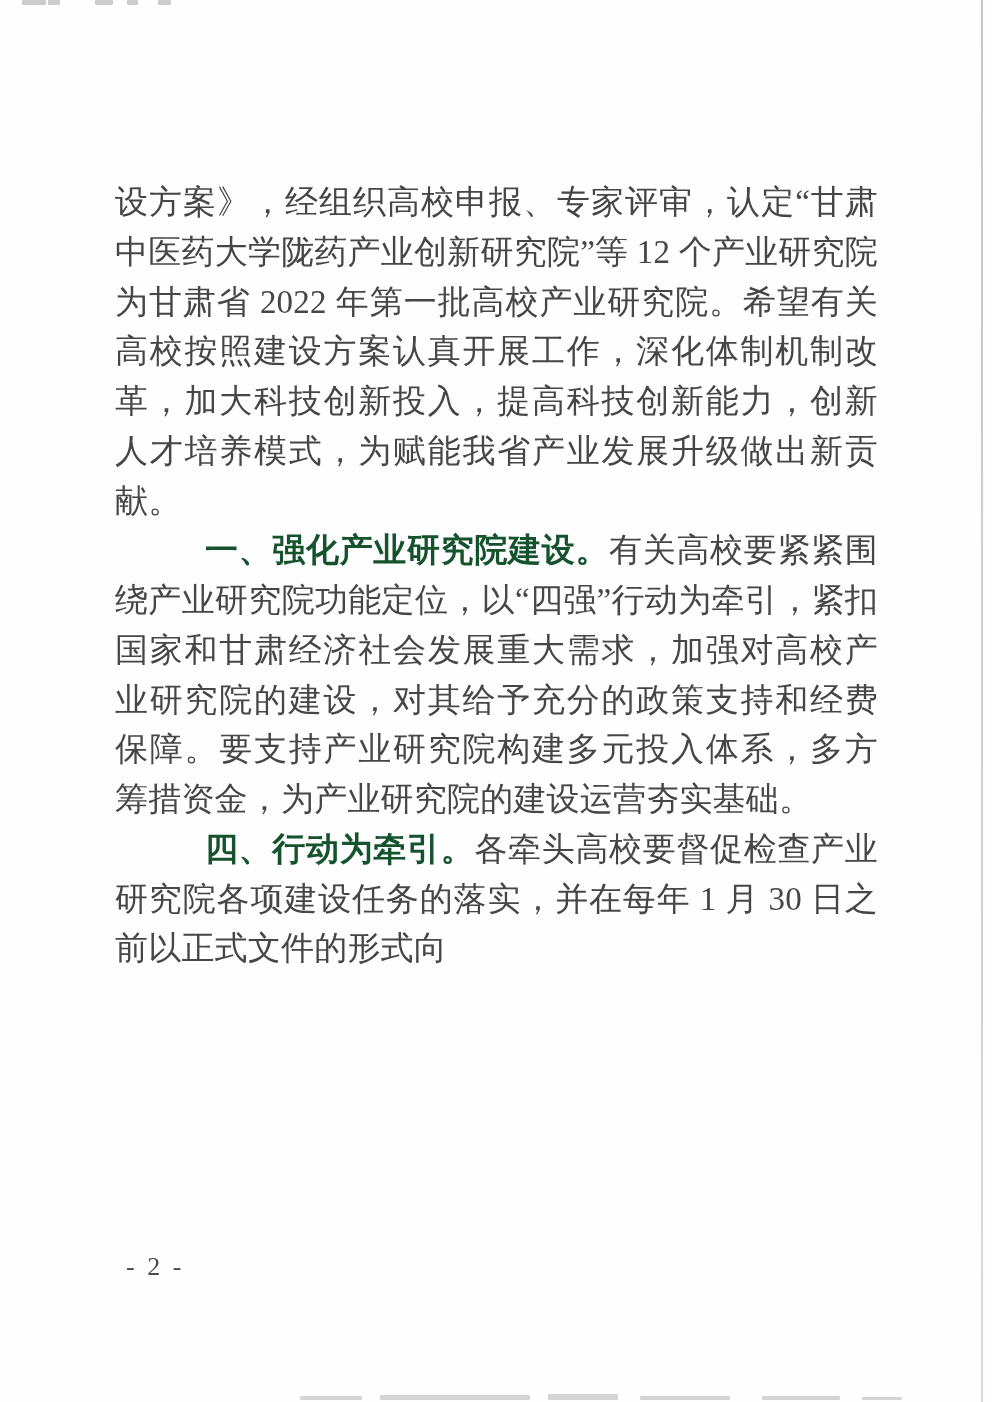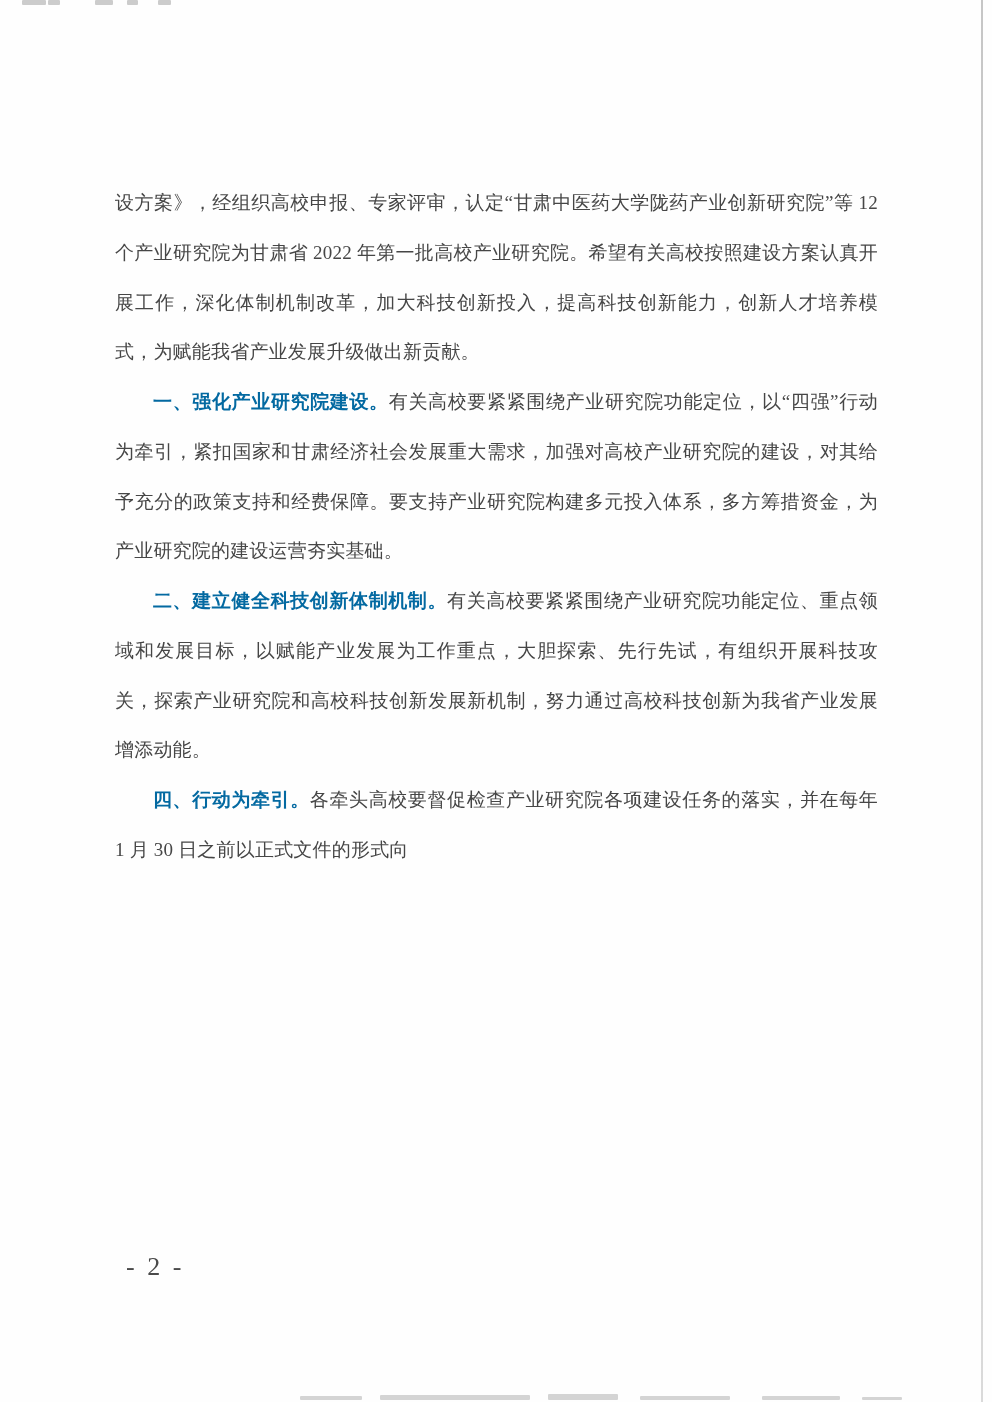--- a/index.html
+++ b/index.html
@@ -15,36 +15,37 @@
     background: #fefefe;
     overflow: hidden;
   }
   
   .doc-body {
     position: absolute;
     left: 115px;
     top: 178px;
     width: 763px;
     color: #464646;
-    font-size: 19px;
+    font-size: 33px;
     line-height: 49.75px;
     text-align: justify;
     letter-spacing: 0.2px;
   }
   .doc-body p {
     margin: 0;
     text-indent: 0;
   }
   .doc-body p.indented {
     text-indent: 2em;
   }
   .section-heading {
-    font-family: Liberation Sans, sans-serif;
+    font-family: Liberation Serif, serif;
     font-weight: 700;
-    color: #0369a1;
+    color: #14532d;
+    margin-left: 24px;
   }
   .page-number {
     position: absolute;
     left: 126px;
     top: 1252px;
     font-size: 26px;
     color: #4a4a4a;
     letter-spacing: 3px;
     white-space: pre;
   }
@@ -87,21 +88,20 @@
   <div class="scan-mark top m4"></div>
   <div class="scan-mark top m5"></div>
 
   <div class="scan-edge-line"></div>
 
   <div class="doc-body">
     <p><span>设方案》，经组织高校申报、专家评审，认定“甘肃中医药大学陇药产业创新研究院”等 12 个产业研究院为甘肃省 2022 年第一批高校产业研究院。希望有关高校按照建设方案认真开展工作，深化体制机制改革，加大科技创新投入，提高科技创新能力，创新人才培养模式，为赋能我省产业发展升级做出新贡献。</span></p>
 
     <p class="indented"><b class="section-heading">一、强化产业研究院建设。</b><span>有关高校要紧紧围绕产业研究院功能定位，以“四强”行动为牵引，紧扣国家和甘肃经济社会发展重大需求，加强对高校产业研究院的建设，对其给予充分的政策支持和经费保障。要支持产业研究院构建多元投入体系，多方筹措资金，为产业研究院的建设运营夯实基础。</span></p>
 
-    <p class="indented"><b class="section-heading">二、建立健全科技创新体制机制。</b><span>有关高校要紧紧围绕产业研究院功能定位、重点领域和发展目标，以赋能产业发展为工作重点，大胆探索、先行先试，有组织开展科技攻关，探索产业研究院和高校科技创新发展新机制，努力通过高校科技创新为我省产业发展增添动能。</span></p>
 
 
     <p class="indented"><b class="section-heading">四、行动为牵引。</b><span>各牵头高校要督促检查产业研究院各项建设任务的落实，并在每年 1 月 30 日之前以正式文件的形式向</span></p>
   </div>
 
   <div class="page-number">- 2 -</div>
 
   <div class="scan-mark bottom b1"></div>
   <div class="scan-mark bottom b2"></div>
   <div class="scan-mark bottom b3"></div>

